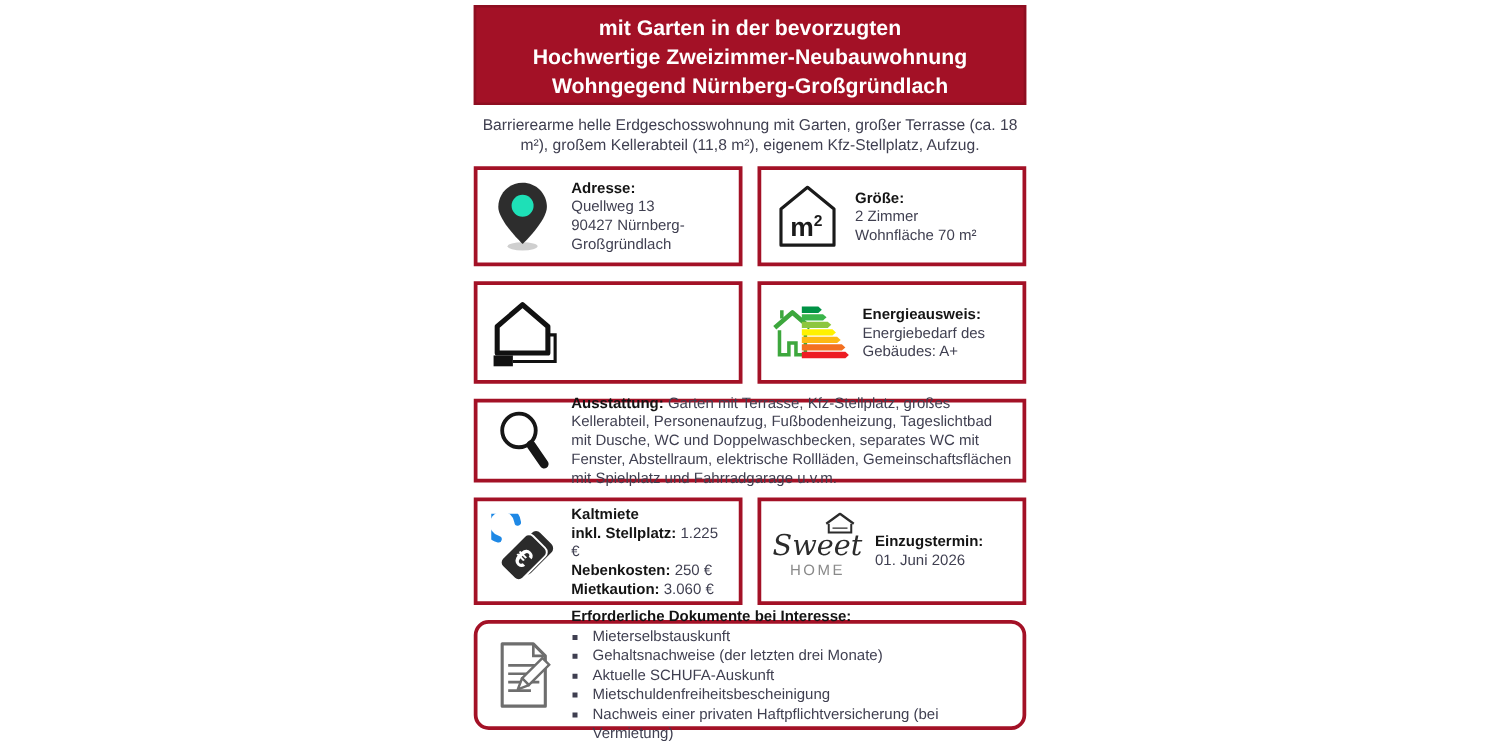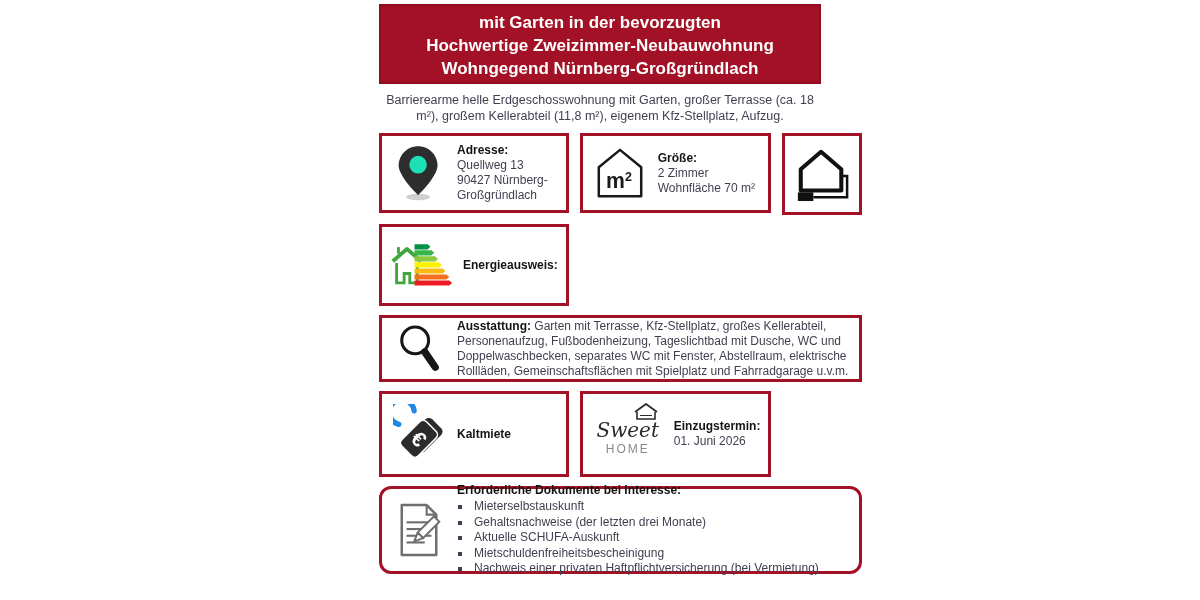--- a/index.html
+++ b/index.html
@@ -29,23 +29,24 @@
     text-align:center;
     font-size:12.5px;
     line-height:15.5px;
     height:31px;
     margin-bottom:9px;
     color:var(--text-slate);
   }
 
   .grid{
     display:grid;
-    grid-template-columns:1fr 1fr 1fr;
+    grid-template-columns:1fr 1fr;
     column-gap:11px;
     row-gap:9px;
+    gap:12px;
   }
   .card{
     border:3px solid var(--primary-red);
     background:#ffffff;
     display:flex;
     align-items:center;
     gap:9px;
     padding:6px 8px 6px 8px;
   }
   .card.full{grid-column:1 / -1;}
@@ -78,21 +79,21 @@
     line-height:15.5px;
   }
   .doc-list li{padding-left:2px;}
 
   
   .sweet-logo{position:relative;width:74px;height:62px;text-align:center;}
   .sweet-house{position:absolute;top:0;right:6px;}
   .sweet-script{
     font-family:"DejaVu Serif",serif;
     font-style:italic;
-    font-size:20px;
+    font-size:23px;
     line-height:26px;
     color:#2b2b2b;
     margin-top:14px;
   }
   .sweet-caps{
     font-size:12px;
     letter-spacing:2px;
     color:#8a8a8a;
     line-height:12px;
   }
@@ -171,20 +172,25 @@
           <polygon points="26,10.4 44,10.4 47,13.1 44,15.8 26,15.8" fill="#3AB54A"></polygon>
           <polygon points="26,16.8 48,16.8 51,19.5 48,22.2 26,22.2" fill="#8DC63F"></polygon>
           <polygon points="26,23.2 52,23.2 55,25.9 52,28.6 26,28.6" fill="#FFF200"></polygon>
           <polygon points="26,29.6 56,29.6 59,32.3 56,35 26,35" fill="#FDB913"></polygon>
           <polygon points="26,36 60,36 63,38.7 60,41.4 26,41.4" fill="#F37021"></polygon>
           <polygon points="26,42.4 63,42.4 66,45.1 63,47.8 26,47.8" fill="#ED1C24"></polygon>
         </svg>
       </div>
       <div class="card-text">
         <div class="b">Energieausweis:</div>
+        <div>
+
+        <div>Energiebedarf des</div>
+            <div>Gebäudes: A+</div>
+          </div>
       </div>
     </section>
 
     <section class="card full h95">
       <div class="icon-box">
         <svg width="46" height="58" viewBox="0 0 48 58">
           <circle cx="20" cy="20" r="14" fill="none" stroke="#161616" stroke-width="3.2"></circle>
           <line x1="30" y1="32" x2="41" y2="48" stroke="#161616" stroke-width="7.5" stroke-linecap="round"></line>
         </svg>
       </div>
@@ -202,20 +208,28 @@
             <rect x="-11" y="-17" width="23" height="34" rx="5" fill="#2b2b2b"></rect>
           </g>
           <g transform="translate(27,36) rotate(45)">
             <rect x="-12" y="-18" width="24" height="36" rx="5" fill="#2b2b2b" stroke="#ffffff" stroke-width="1.6"></rect>
             <text x="0" y="8" text-anchor="middle" font-size="22" font-weight="bold" fill="#ffffff" font-family="Liberation Sans, sans-serif">€</text>
           </g>
         </svg>
       </div>
       <div class="card-text">
         <div class="b">Kaltmiete</div>
+        <div>
+
+            <div><span class="b">inkl. Stellplatz:</span> <span>1.225 €</span></div>
+
+            <div><span class="b">Nebenkosten:</span> <span>250 €</span></div>
+
+            <div><span class="b">Mietkaution:</span> <span>3.060 €</span></div>
+          </div>
       </div>
     </section>
 
     <section class="card h86">
       <div class="icon-box wide">
         <div class="sweet-logo">
           <svg class="sweet-house" width="26" height="18" viewBox="0 0 26 18">
             <path d="M2 9 L13 1 L24 9" fill="none" stroke="#2b2b2b" stroke-width="1.8" stroke-linejoin="round"></path>
             <path d="M4 9 V16 H22 V9" fill="none" stroke="#2b2b2b" stroke-width="1.6"></path>
             <line x1="7" y1="12.5" x2="19" y2="12.5" stroke="#2b2b2b" stroke-width="1"></line>

